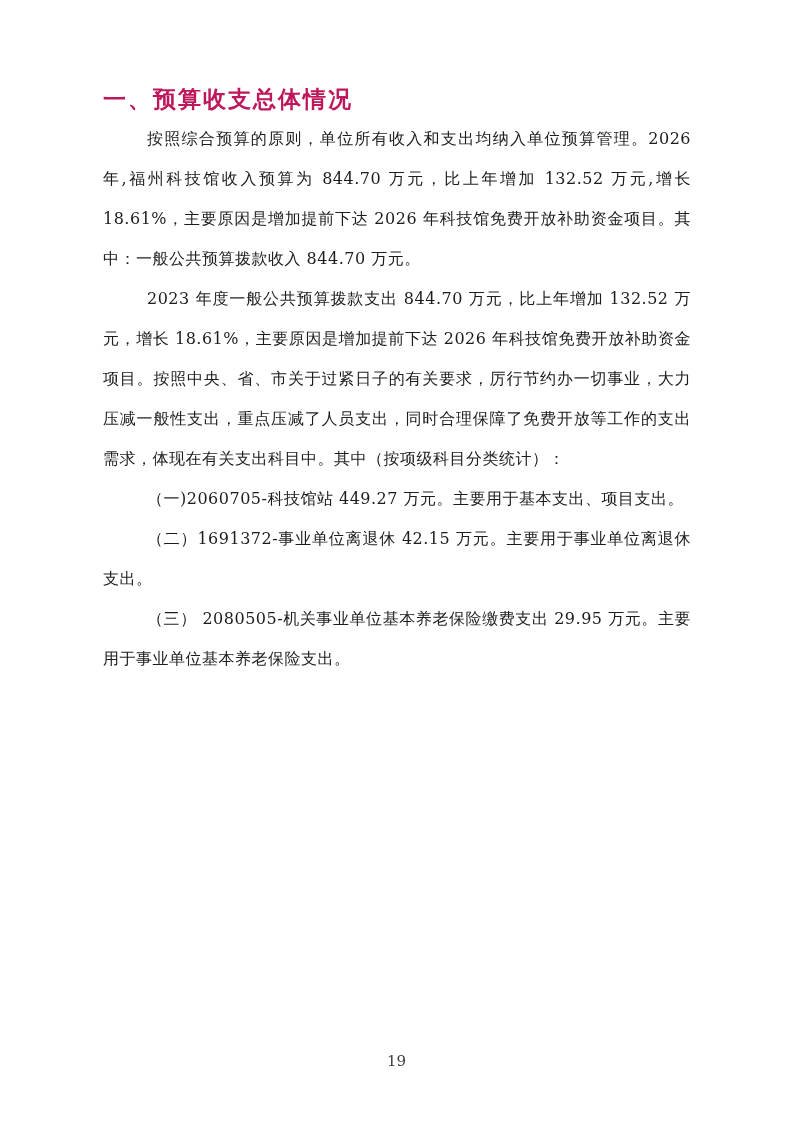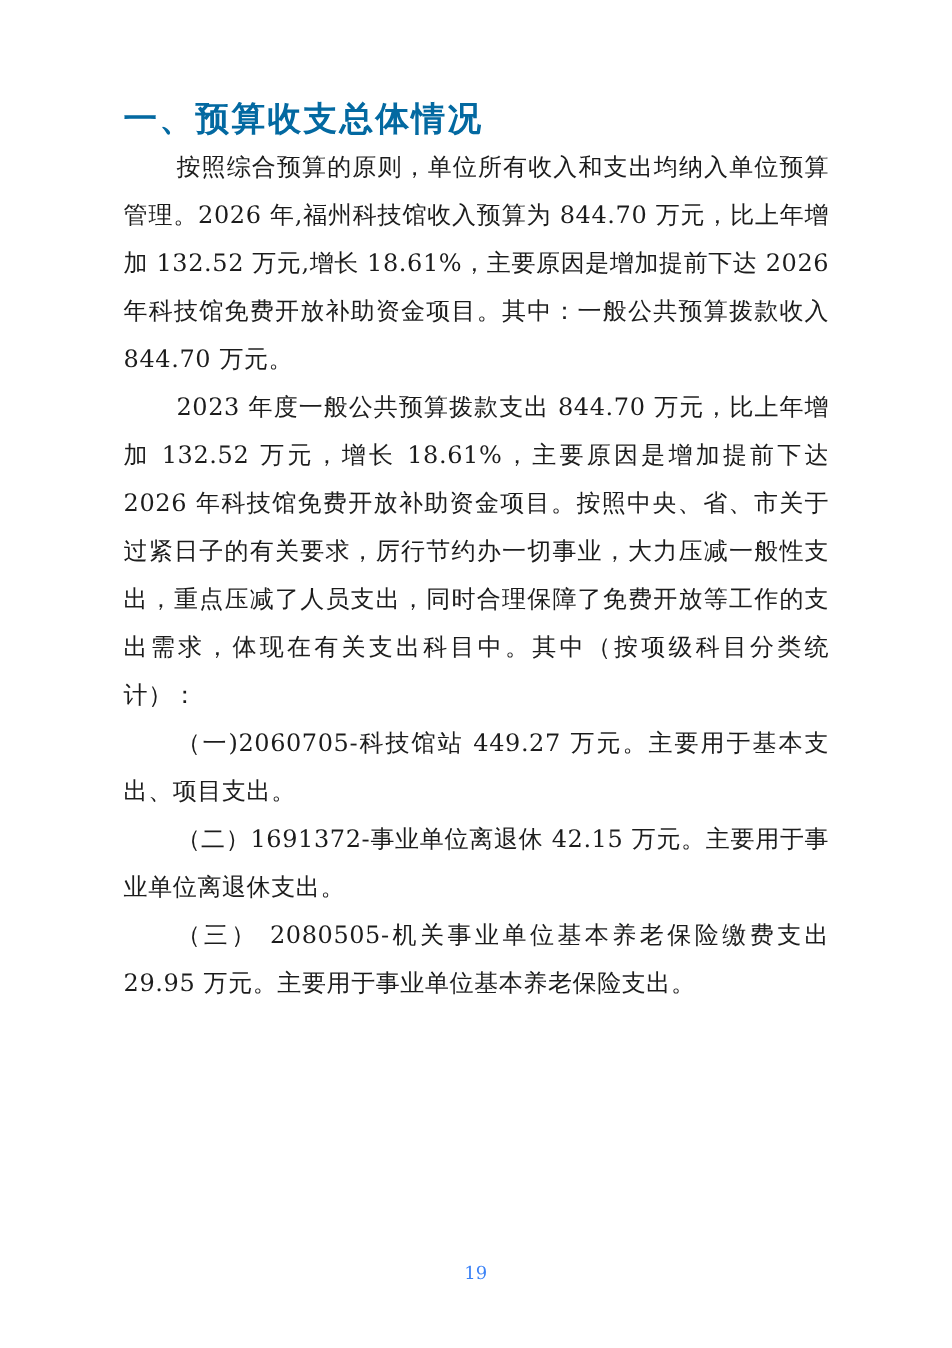--- a/index.html
+++ b/index.html
@@ -18,45 +18,45 @@
   .content {
     position: absolute;
     left: 103px;
     top: 79px;
     width: 588px;
   }
   .heading {
     margin: 0;
     font-family: "DejaVu Sans", "Liberation Sans", sans-serif;
     font-weight: 700;
-    font-size: 28px;
+    font-size: 23px;
     line-height: 40px;
     letter-spacing: 2px;
-    color: #0369a1;
+    color: #be185d;
     white-space: nowrap;
   }
   .para {
     margin: 0;
     font-family: "DejaVu Serif", "Liberation Serif", serif;
-    font-size: 20px;
+    font-size: 16px;
     line-height: 40px;
     color: #1c1c1c;
     text-align: justify;
     text-indent: 44px;
     letter-spacing: 0.5px;
   }
   .footer {
     position: absolute;
     left: 0;
     right: 0;
     top: 1052px;
     text-align: center;
     font-family: "DejaVu Serif", "Liberation Serif", serif;
     font-size: 15px;
-    color: #3b82f6;
+    color: #404040;
   }
 </style>
 </head>
 <body>
 
 <div class="page">
   <div class="content">
 
     <h2 class="heading">一、预算收支总体情况</h2>
 

